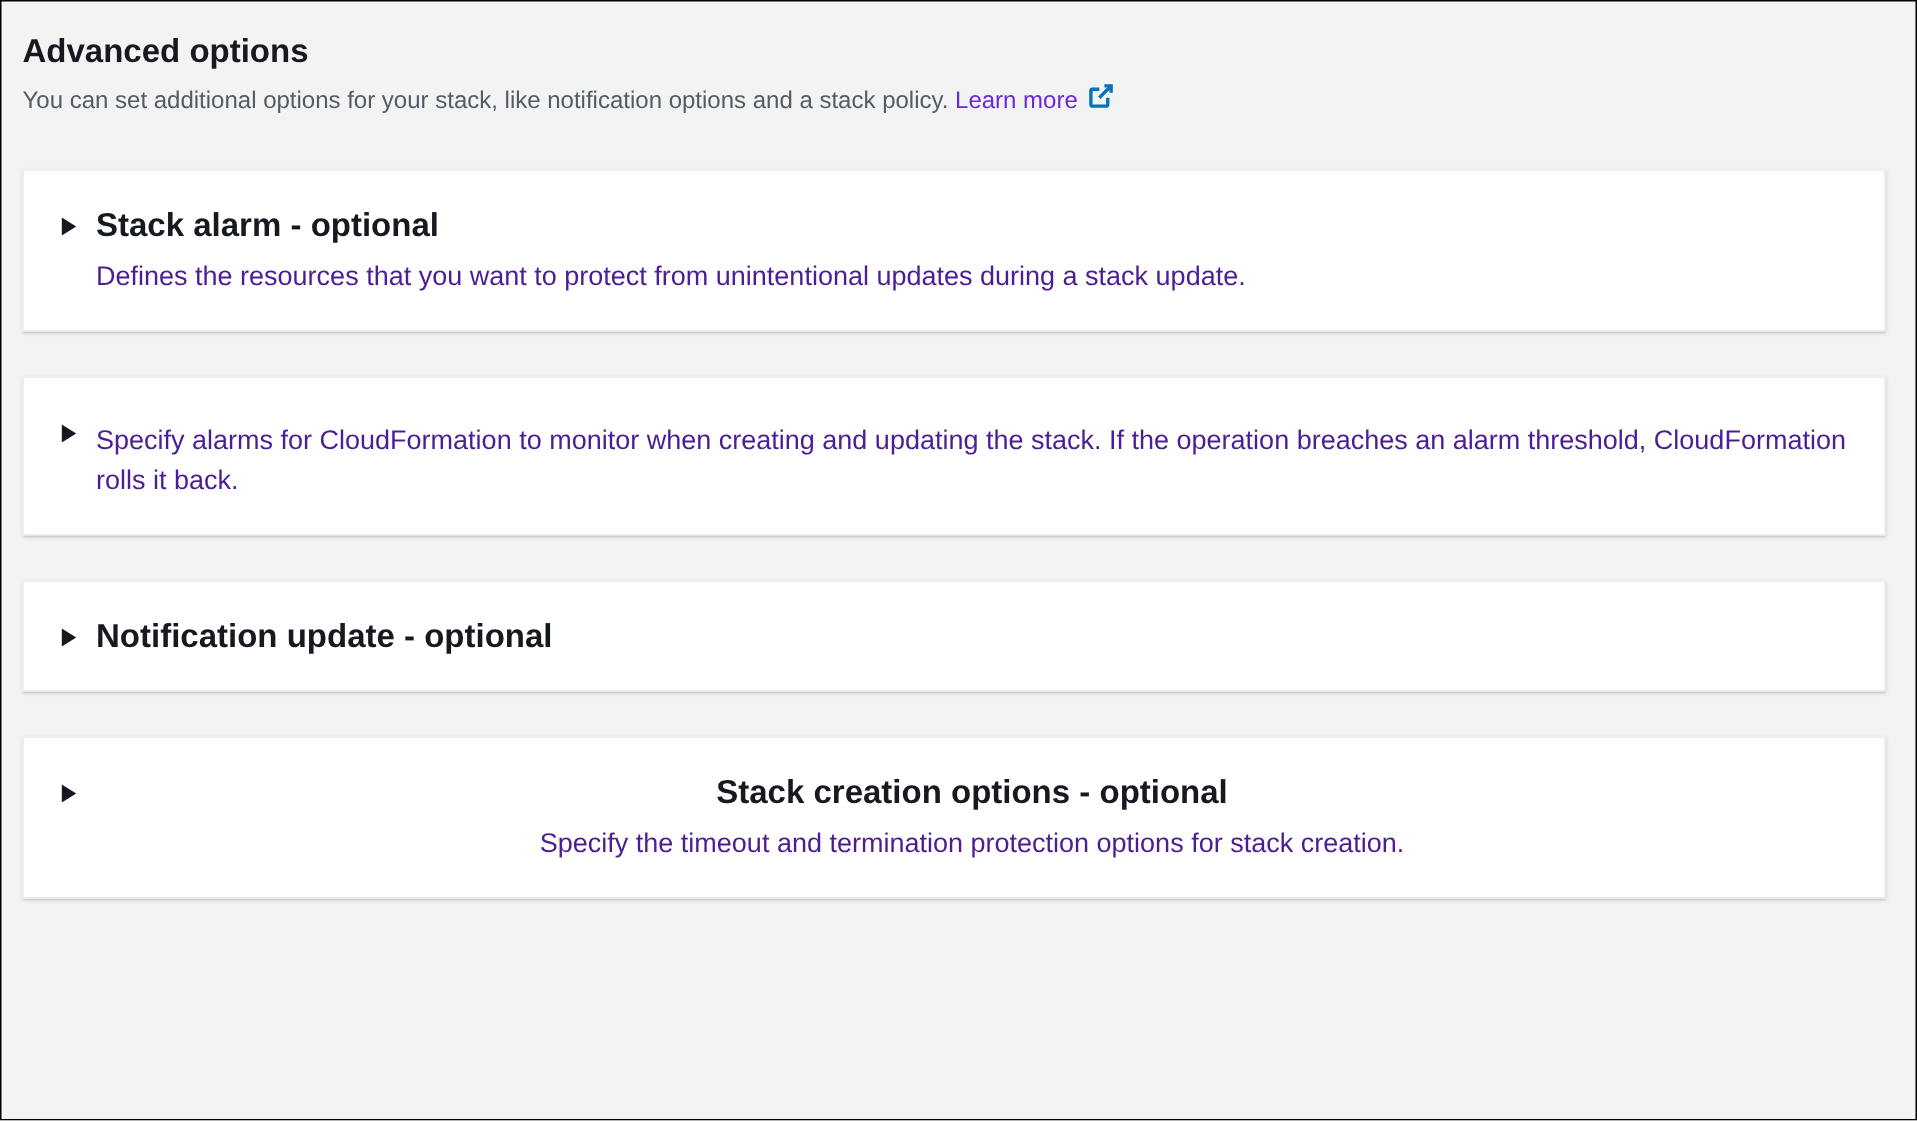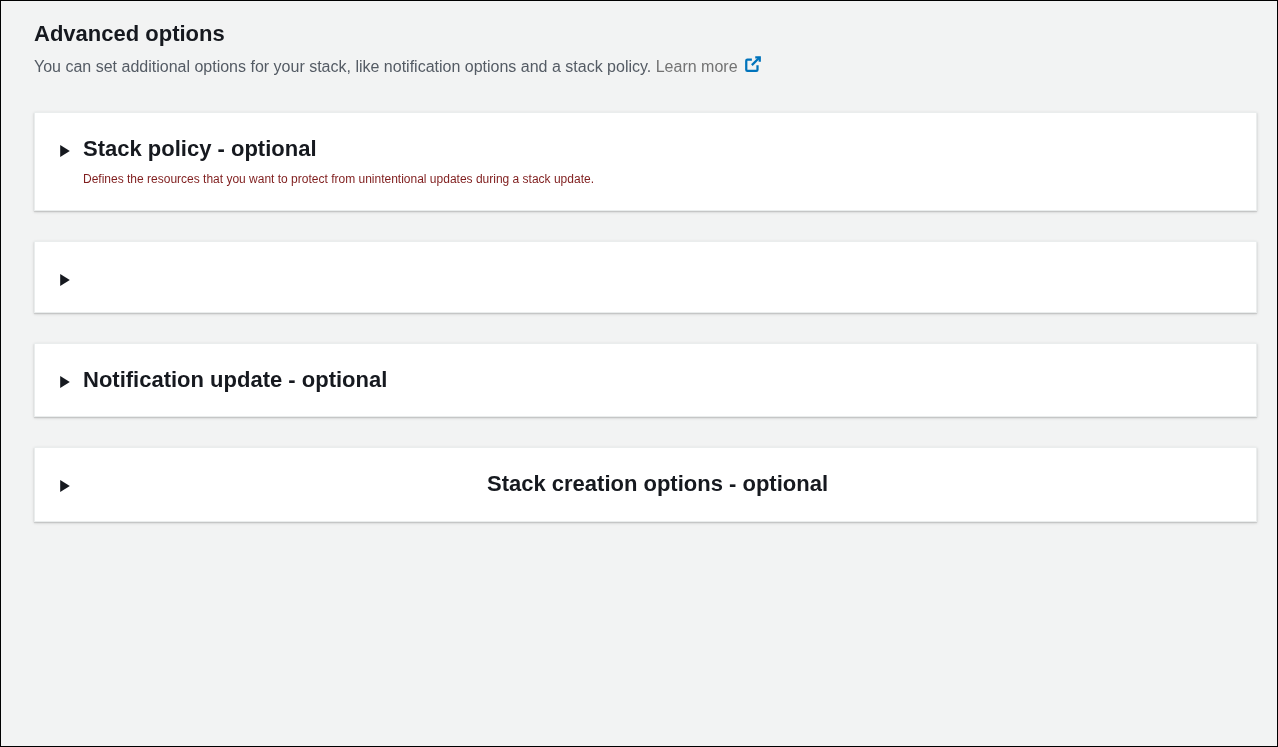--- a/index.html
+++ b/index.html
@@ -8,37 +8,37 @@
       padding: 0;
     }
     body {
       font-family: "Amazon Ember", "Helvetica Neue", Helvetica, Arial, sans-serif;
       background: #f2f3f3;
       color: #16191f;
     }
     .container {
       border: 1px solid #000;
       background: #f2f3f3;
-      padding: 20px 20px 28px 33px;
+      padding: 20px 20px 28px 14px;
       width: 1278px;
       height: 747px;
     }
     .header-title {
       font-size: 22px;
       font-weight: 700;
       color: #16191f;
       margin-bottom: 8px;
     }
     .header-subtitle {
       font-size: 16px;
       color: #545b64;
       line-height: 1.5;
     }
     .learn-more {
-      color: #737373;
+      color: #6d28d9;
       text-decoration: none;
       font-size: 16px;
     }
     .external-icon {
       display: inline-block;
       vertical-align: middle;
       margin-left: 2px;
     }
     .panels {
       margin-top: 32px;
@@ -70,22 +70,22 @@
     .panel-title {
       font-size: 22px;
       font-weight: 700;
       color: #16191f;
       line-height: 1.3;
     }
     .panel-optional {
       font-weight: 700;
     }
     .panel-description {
-      font-size: 12px;
-      color: #7f1d1d;
+      font-size: 18px;
+      color: #4c1d95;
       margin-top: 6px;
       line-height: 1.5;
     }
   </style>
 </head>
 <body>
 
 <div class="container">
   <h2 class="header-title">Advanced options</h2>
   <p class="header-subtitle">
@@ -104,35 +104,36 @@
 
     <div class="panel">
       <div class="panel-header">
         <span class="expand-icon">
           <svg width="12" height="12" viewBox="0 0 10 10">
               <polygon points="1,0 9,5 1,10" fill="#16191f"></polygon>
             </svg>
         </span>
         <div class="panel-content">
           <div class="panel-title">
-            <span>Stack policy</span> - <span class="panel-optional">optional</span>
+            <span>Stack alarm</span> - <span class="panel-optional">optional</span>
           </div>
           <div class="panel-description">Defines the resources that you want to protect from unintentional updates during a stack update.</div>
         </div>
       </div>
     </div>
 
     <div class="panel">
       <div class="panel-header">
         <span class="expand-icon">
           <svg width="12" height="12" viewBox="0 0 10 10">
               <polygon points="1,0 9,5 1,10" fill="#16191f"></polygon>
             </svg>
         </span>
         <div class="panel-content">
+          <div class="panel-description">Specify alarms for CloudFormation to monitor when creating and updating the stack. If the operation breaches an alarm threshold, CloudFormation rolls it back.</div>
         </div>
       </div>
     </div>
 
     <div class="panel">
       <div class="panel-header">
         <span class="expand-icon">
           <svg width="12" height="12" viewBox="0 0 10 10">
               <polygon points="1,0 9,5 1,10" fill="#16191f"></polygon>
             </svg>
@@ -149,18 +150,19 @@
       <div class="panel-header">
         <span class="expand-icon">
           <svg width="12" height="12" viewBox="0 0 10 10">
               <polygon points="1,0 9,5 1,10" fill="#16191f"></polygon>
             </svg>
         </span>
         <div class="panel-content">
           <div class="panel-title">
             <span>Stack creation options</span> - <span class="panel-optional">optional</span>
           </div>
+          <div class="panel-description">Specify the timeout and termination protection options for stack creation.</div>
         </div>
       </div>
     </div>
 
   </div>
 </div>
 
 </body></html>

